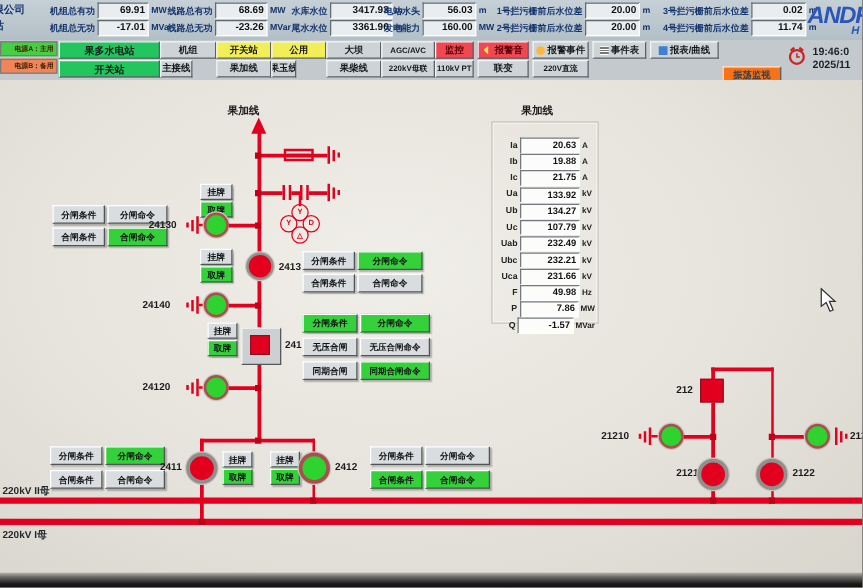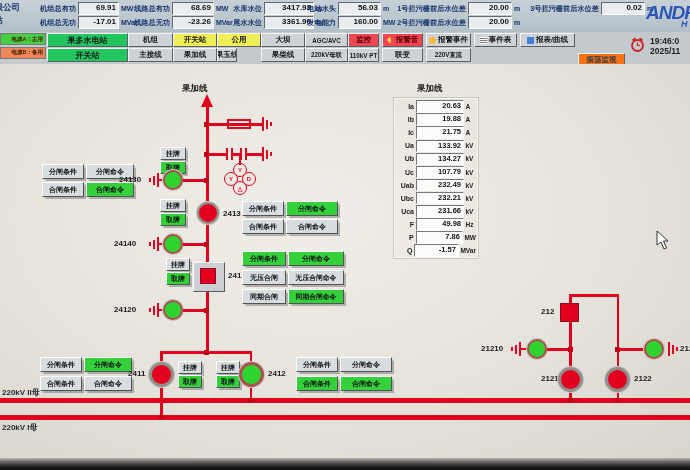--- a/index.html
+++ b/index.html
@@ -49,21 +49,21 @@
   .lbl{position:absolute;font-size:8px;font-weight:bold;color:#1a1a1a;white-space:nowrap;}
   .b3{position:absolute;box-sizing:border-box;border:1px solid;border-color:#ffffff #4f5457 #4f5457 #ffffff;
     background:#d9dde0;box-shadow:1.5px 1.5px 1px rgba(0,0,0,.25);
     font-size:7px;font-weight:bold;color:#101214;display:flex;align-items:center;justify-content:center;
     white-space:nowrap;overflow:hidden;}
   .b3.grnb{background:#35d13b;}
   .b3.tiny{font-size:6.8px;}
   .ptc{position:absolute;width:14px;height:14px;border:1.5px solid #e3001e;border-radius:50%;box-sizing:border-box;
     font-size:6px;font-weight:bold;color:#e3001e;display:flex;align-items:center;justify-content:center;background:transparent;}
   .mpanel{position:absolute;left:393px;top:33px;width:86px;height:162px;border:1px solid #c9c6bf;
-    box-shadow:0 0 0 1px #f7f5f0 inset;padding-top:2px;box-sizing:border-box;}
+    box-shadow:0 0 0 1px #f7f5f0 inset;padding-top:12px;box-sizing:border-box;}
   .mrow{display:flex;align-items:center;height:13.1px;padding:0 2px;}
   .mlab{width:18px;text-align:right;font-size:7px;font-weight:bold;color:#222;margin-right:2px;}
   .mval{width:42px;height:10.5px;background:#fcfcfb;border:1px solid;border-color:#72787d #ffffff #ffffff #72787d;
     font-size:7.5px;font-weight:bold;text-align:right;padding:0 2px;color:#101010;line-height:10px;box-sizing:content-box;}
   .munit{font-size:6.5px;font-weight:bold;color:#222;margin-left:1.5px;}
   .buslbl{position:absolute;font-size:8px;font-weight:bold;color:#24282c;white-space:nowrap;}
   .title{position:absolute;left:172px;top:2px;width:200px;text-align:center;font-size:13px;
     font-weight:bold;letter-spacing:3px;color:#2c2c2c;white-space:nowrap;}
   .bezel{position:absolute;left:0;top:458px;width:690px;height:12px;
     background:linear-gradient(#b9b6b0,#6a6865 30%,#1c1c1c 75%,#101010);}
@@ -126,20 +126,25 @@
     <div class="titem" style="left:298px;top:16.5px">
       <span class="tlab" style="width:38px">发电能力</span>
       <span class="tbox" style="width:37px">160.00</span>
       <span class="tun">MW</span>
       </div>
     <div class="titem" style="left:388px;top:16.5px">
       <span class="tlab" style="width:78px">2号拦污栅前后水位差</span>
       <span class="tbox" style="width:38px">20.00</span>
       <span class="tun">m</span>
       </div>
+    <div class="titem" style="left:521px;top:16.5px">
+      <span class="tlab" style="width:78px">4号拦污栅前后水位差</span>
+      <span class="tbox" style="width:38px">11.74</span>
+      <span class="tun">m</span>
+      </div>
 
     <div class="logo">ANDRI</div>
     <div class="logo2">H</div>
   </div>
 
   <div class="navbar">
     <div class="stat" style="top:1px;background:#44cf44">电源A：主用</div>
     <div class="stat" style="top:14.5px;background:#ef8558">电源B：备用</div>
 
     <div class="cell blue" style="left:47px;top:1px;width:81px">果多水电站</div>
@@ -165,21 +170,21 @@
       <span>事件表</span>
       </div>
     <div class="cell" style="left:520px;top:1px;width:55px">
       <span class="ticon" style="background:#3f7fd6"></span>
       <span>报表/曲线</span>
       </div>
     <div class="cell flat" style="left:578px;top:1px;width:47px">
       <span>振荡监视</span>
       </div>
 
-    <div class="cell" style="left:128px;top:16px;width:45px">主接线</div>
+    <div class="cell" style="left:128px;top:16px;width:26px">主接线</div>
     <div class="cell" style="left:173px;top:16px;width:44px">果加线</div>
     <div class="cell" style="left:217px;top:16px;width:20px">果玉线</div>
     <div class="cell" style="left:261px;top:16px;width:44px">果柴线</div>
     <div class="cell sm" style="left:305px;top:16px;width:43px">220kV母联</div>
     <div class="cell sm" style="left:348px;top:16px;width:31px">110kV PT</div>
     <div class="cell" style="left:382px;top:16px;width:41px">联变</div>
     <div class="cell sm" style="left:426px;top:16px;width:45px">220V直流</div>
 
     <svg class="abs" style="left:629px;top:4px" width="17" height="17">
       <circle cx="8.5" cy="9.5" r="5.5" fill="none" stroke="#cc2222" stroke-width="1.8"></circle>

